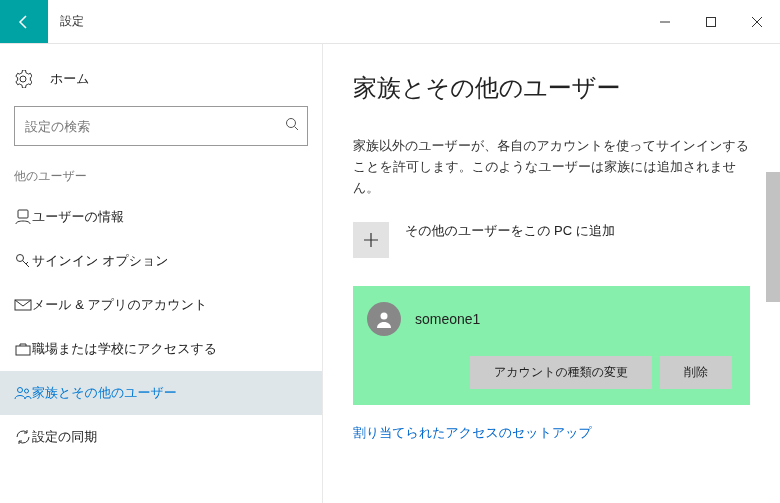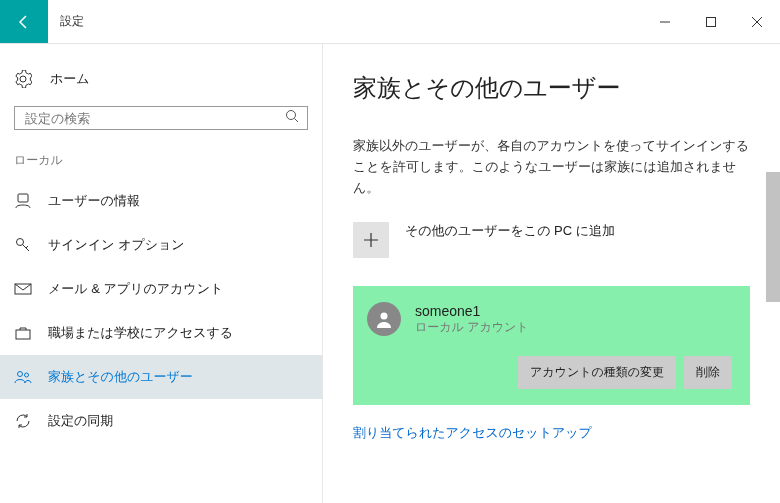--- a/index.html
+++ b/index.html
@@ -13,27 +13,27 @@
 .win-btn svg { width: 10px; height: 10px; }
 
 .content { display: flex; height: calc(100% - 32px); }
 .sidebar { width: 322px; padding: 20px 0 0 0; overflow: hidden; }
 .main { flex: 1; padding: 28px 30px 0 30px; position: relative; border-left: 1px solid #e8e8e8; }
 
 .home-row { display: flex; align-items: center; padding: 6px 14px 10px 14px; gap: 18px; }
 .home-row .icon { width: 18px; height: 18px; display: flex; align-items: center; justify-content: center; }
 .home-row .label { font-size: 13px; color: #222; }
 
-.search { margin: 8px 14px 18px 14px; height: 24px; border: 1px solid #999; display: flex; align-items: center; padding: 0 8px 0 10px; }
+.search { margin: 8px 14px 18px 14px; height: 40px; border: 1px solid #999; display: flex; align-items: center; padding: 0 8px 0 10px; }
 .search input { flex: 1; border: none; outline: none; font-size: 13px; background: transparent; }
 .search .icon { color: #555; }
 
 .section-title { padding: 4px 14px 10px 14px; font-size: 12px; color: #777; }
 
-.nav-item { display: flex; align-items: center; height: 44px; padding: 0 14px; gap: 16px; cursor: default; }
+.nav-item { display: flex; align-items: center; height: 44px; padding: 0 14px; cursor: default; }
 .nav-item .icon { width: 18px; height: 18px; display: flex; align-items: center; justify-content: center; color: #333; }
 .nav-item .label { font-size: 13px; color: #222; }
 .nav-item.active { background: #dfe6e9; }
 .nav-item.active .label { color: #0078d4; }
 .nav-item.active .icon { color: #0078d4; }
 
 .page-title { font-size: 24px; font-weight: 400; color: #222; margin-bottom: 32px; }
 .section-h { font-size: 18px; font-weight: 400; color: #222; margin-bottom: 14px; }
 .section-desc { font-size: 13px; color: #333; line-height: 1.6; margin-bottom: 24px; margin-top: 32px; }
 
@@ -42,21 +42,21 @@
 .add-btn svg { width: 16px; height: 16px; }
 .add-label { font-size: 13px; color: #222; }
 
 .user-card { background: #86efac; padding: 16px 18px 16px 14px; margin-bottom: 18px; }
 .user-head { display: flex; align-items: center; gap: 14px; margin-bottom: 20px; }
 .avatar { width: 34px; height: 34px; border-radius: 50%; background: #888; display: flex; align-items: center; justify-content: center; }
 .avatar svg { width: 20px; height: 20px; fill: #fff; }
 .user-name { font-size: 14px; color: #222; }
 .user-type { font-size: 12px; color: #777; }
 .user-actions { display: flex; justify-content: flex-end; gap: 8px; }
-.btn { background: #ccc; border: none; padding: 8px 12px; font-size: 12px; color: #222; cursor: default; }
+.btn { background: #ccc; border: none; padding: 8px 24px; font-size: 12px; color: #222; cursor: default; }
 
 .link { font-size: 13px; color: #0066cc; margin-bottom: 24px; display: inline-block; }
 
 .scrollbar { position: absolute; right: 0; top: 62px; width: 14px; height: calc(100% - 62px); }
 .scroll-thumb { position: absolute; right: 0; top: 110px; width: 14px; height: 130px; background: #c2c2c2; }
 </style>
 </head>
 <body>
 
 <div class="titlebar">
@@ -97,21 +97,21 @@
     <div class="search">
       <input type="text" placeholder="設定の検索" style="">
       <span class="icon">
         <svg width="14" height="14" viewBox="0 0 14 14">
             <circle cx="6" cy="6" r="4.5" stroke="#555" stroke-width="1" fill="none"></circle>
             <path d="M9.5 9.5 L13 13" stroke="#555" stroke-width="1"></path>
           </svg>
       </span>
     </div>
 
-    <div class="section-title">ローカル</div>
+    <div class="section-title">他のユーザー</div>
 
     <div class="nav-item">
       <span class="icon">
           <svg viewBox="0 0 18 18">
             <rect x="4" y="2" width="10" height="8" rx="1" stroke="#333" fill="none"></rect>
             <path d="M2 16c0-2 3-3 7-3s7 1 7 3" stroke="#333" fill="none"></path>
           </svg>
         </span>
       <span class="label">ユーザーの情報</span>
     </div>
@@ -179,21 +179,20 @@
     <div class="user-card">
       <div class="user-head">
         <div class="avatar">
           <svg viewBox="0 0 20 20">
               <circle cx="10" cy="7" r="3.5"></circle>
               <path d="M3 19c0-3.5 3-6 7-6s7 2.5 7 6z"></path>
             </svg>
         </div>
         <div>
           <div class="user-name">someone1</div>
-          <div class="user-type">ローカル アカウント</div>
         </div>
       </div>
       <div class="user-actions">
         <button class="btn">アカウントの種類の変更</button>
         <button class="btn">削除</button>
       </div>
     </div>
 
     <a class="link">割り当てられたアクセスのセットアップ</a>
   </div>

